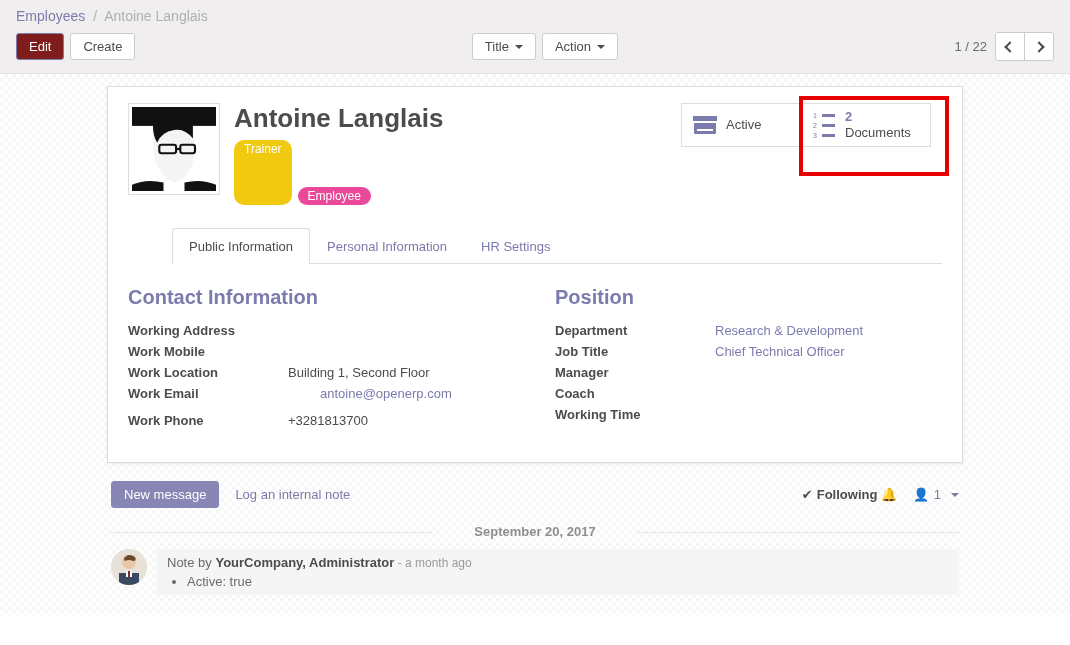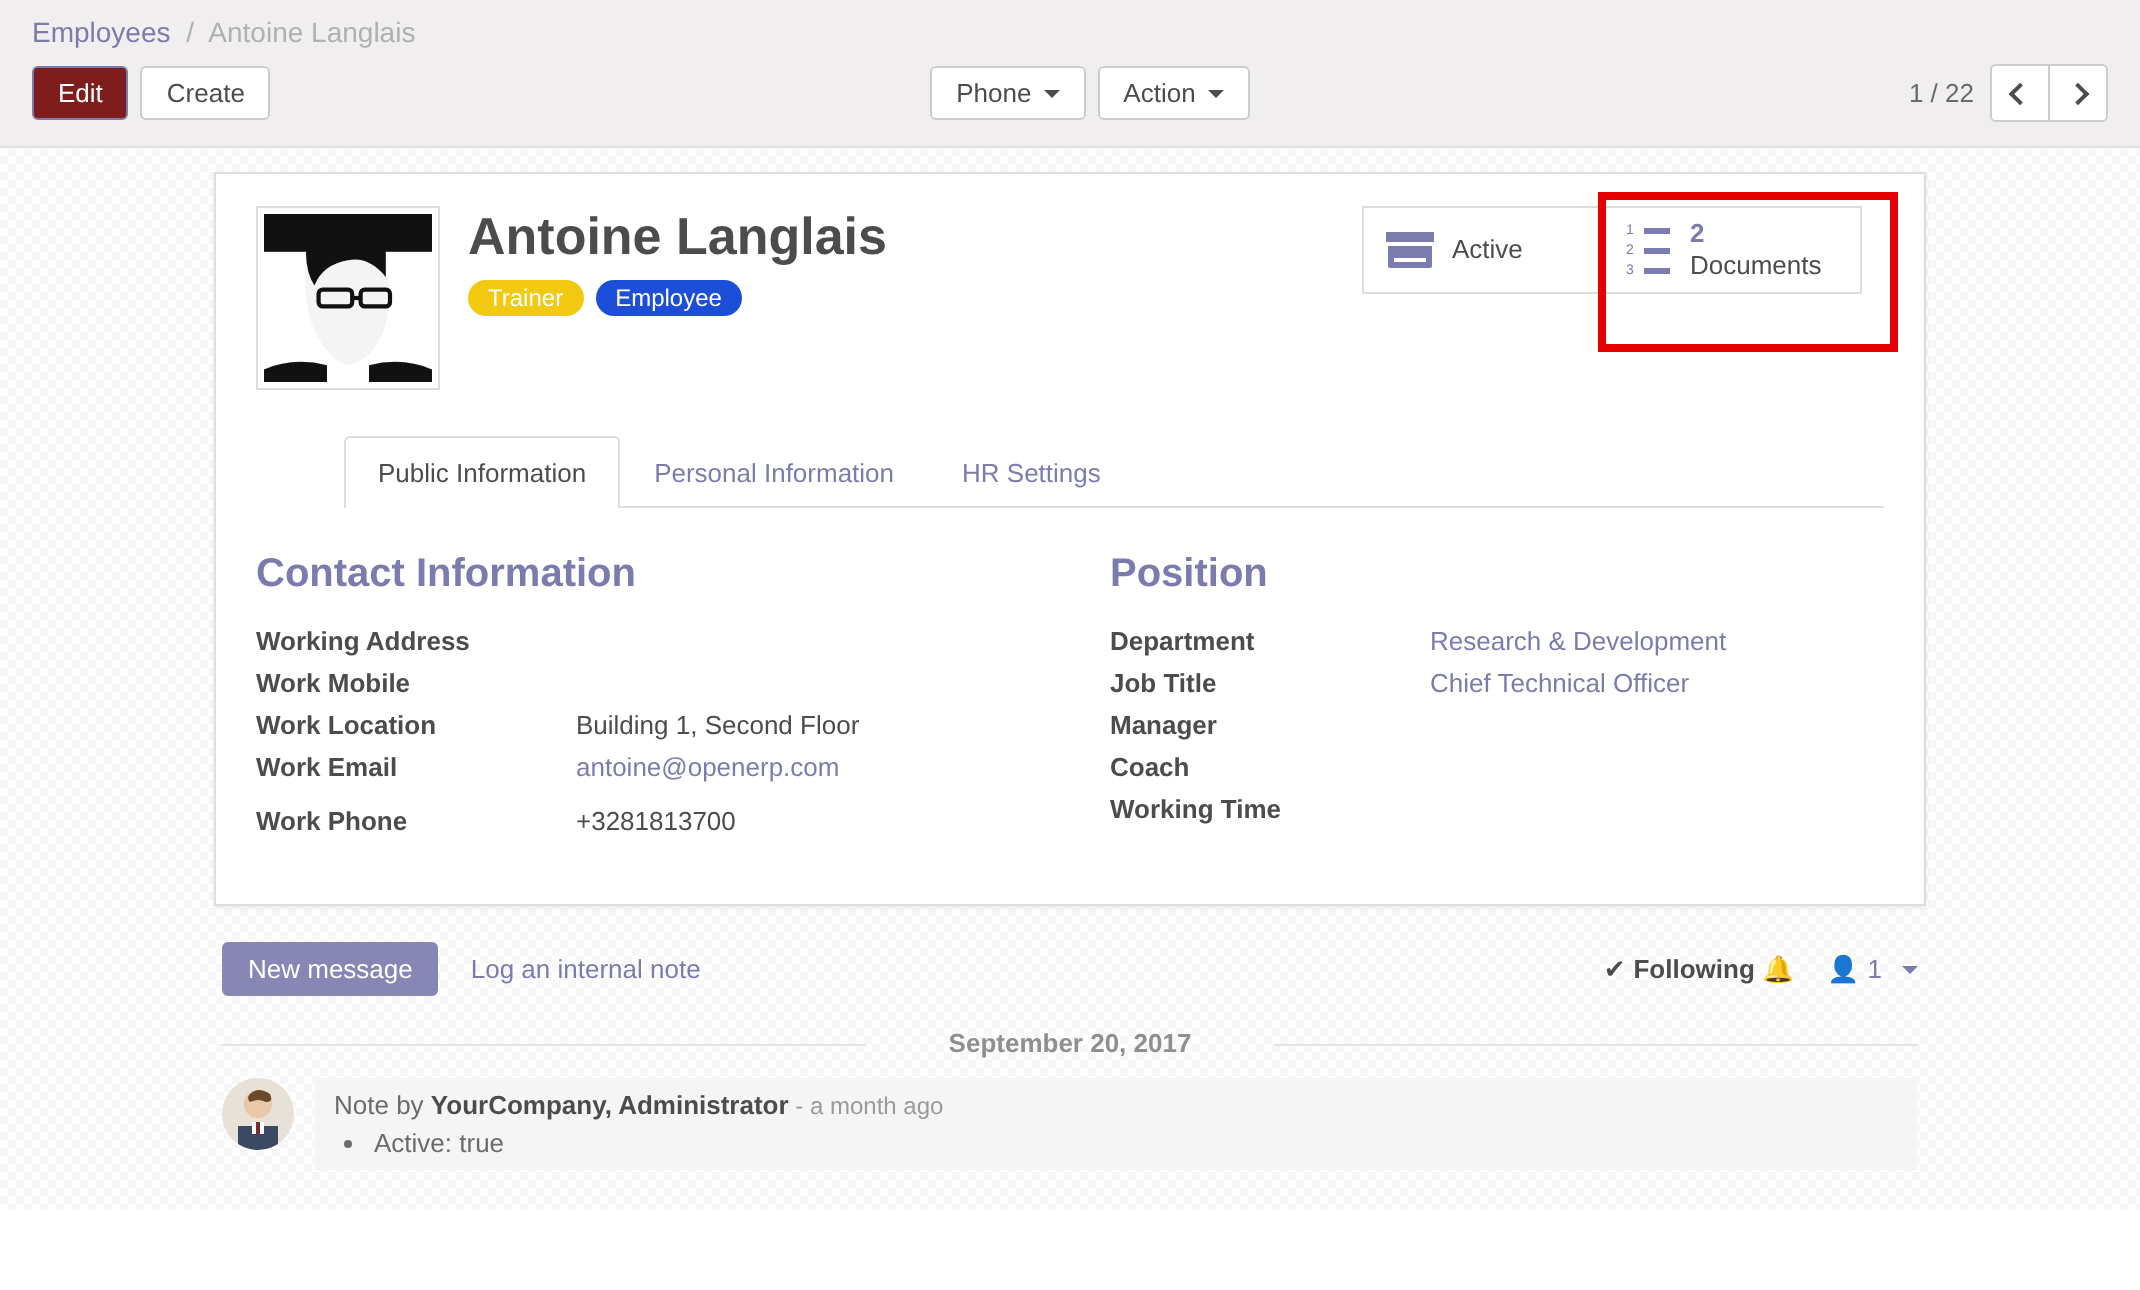--- a/index.html
+++ b/index.html
@@ -132,21 +132,21 @@
 
   h1.emp-name { font-size: 26px; font-weight: 700; color: #4c4c4c; margin-bottom: 6px; }
   .tags { display: flex; gap: 6px; }
   .tag {
     border-radius: 10px;
     padding: 2px 10px;
     font-size: 12px;
     color: #fff;
   }
   .tag-yellow { background: #f0c910; }
-  .tag-blue { background: #1d4ed8; }
+  .tag-blue { background: #ec4899; margin-top: 47px; }
 
   .tabs {
     margin-top: 22px;
     border-bottom: 1px solid #ddd;
     display: flex;
     gap: 0;
     margin-left: 44px;
   }
   .tab {
     padding: 10px 16px;
@@ -287,21 +287,21 @@
     <span class="sep">/</span>
     <span>Antoine Langlais</span>
   </div>
   <div class="cp-row">
     <div class="cp-left">
       <button class="btn btn-primary">Edit</button>
       <button class="btn">Create</button>
     </div>
     <div class="cp-center">
       <button class="btn">
-        <span>Phone</span>
+        <span>Title</span>
         <span class="caret"></span>
       </button>
       <button class="btn">
         <span>Action</span>
         <span class="caret"></span>
       </button>
     </div>
     <div class="cp-right">
       <span class="pager-text">
         <span>1</span> / <span>22</span>
@@ -390,21 +390,21 @@
           <div class="fval"></div>
         </div>
         <div class="frow">
           <div class="flabel">Work Mobile</div>
           <div class="fval"></div>
         </div>
         <div class="frow">
           <div class="flabel">Work Location</div>
           <div class="fval">Building 1, Second Floor</div>
         </div>
-        <div class="frow" style="margin-top:2px;">
+        <div class="frow" style="margin-top:2px;gap:32px;">
           <div class="flabel">Work Email</div>
           <div class="fval"><a href="#">antoine@openerp.com</a></div>
         </div>
         <div class="frow" style="margin-top:10px;">
           <div class="flabel">Work Phone</div>
           <div class="fval">+3281813700</div>
         </div>
       </div>
 
       <div class="col">

